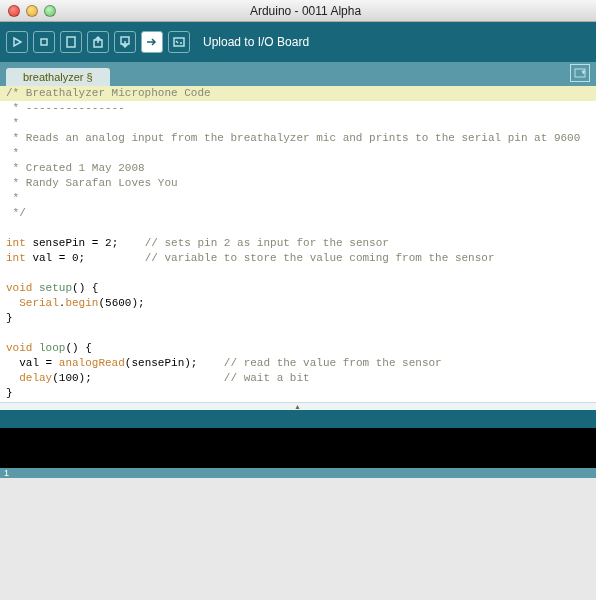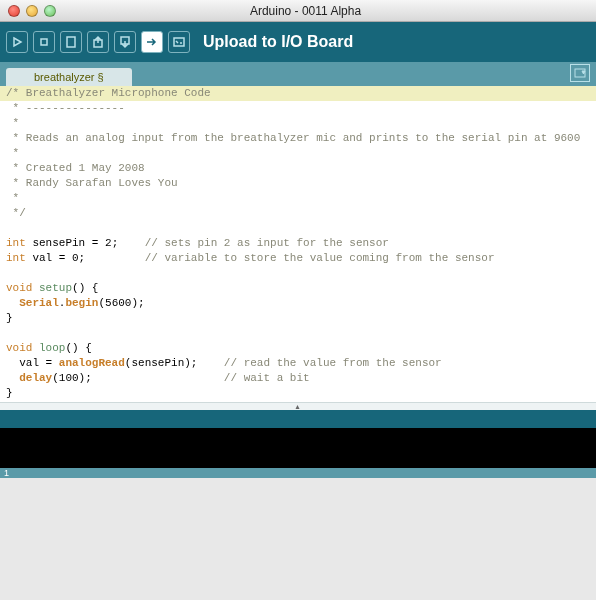--- a/index.html
+++ b/index.html
@@ -10,31 +10,31 @@
 .tl.red { background: radial-gradient(circle at 40% 35%, #ff8a80, #e33e32); }
 .tl.yel { background: radial-gradient(circle at 40% 35%, #ffe082, #e6a83a); }
 .tl.grn { background: radial-gradient(circle at 40% 35%, #b9f6ca, #6bbf59); }
 .title { position: absolute; left: 15px; right: 0; text-align: center; font-size: 12px; color: #222; pointer-events: none; }
 .toolbar { height: 40px; background: #17667a; display: flex; align-items: center; padding: 0 6px; gap: 5px; }
 .tb-group { display: flex; gap: 5px; }
 .tb-btn { width: 22px; height: 22px; border: 1px solid #7fb3bf; border-radius: 3px; display: flex; align-items: center; justify-content: center; cursor: pointer; }
 .tb-btn svg { stroke: #b8e0e8; fill: none; stroke-width: 1.5; }
 .tb-btn.active { background: #fff; }
 .tb-btn.active svg { stroke: #17667a; }
-.hint { color: #fff; font-size: 16px; margin-left: 8px; font-weight: bold; }
+.hint { color: #fff; font-size: 12px; margin-left: 8px; }
 .tabbar { height: 24px; background: #5a9aa8; display: flex; align-items: flex-end; padding: 0 6px; position: relative; }
-.tab { background: #d8e6e8; padding: 3px 28px; font-size: 11px; color: #5a5a00; border-radius: 3px 3px 0 0; cursor: pointer; }
+.tab { background: #d8e6e8; padding: 3px 17px; font-size: 11px; color: #5a5a00; border-radius: 3px 3px 0 0; cursor: pointer; }
 .tab-menu { position: absolute; right: 6px; top: 2px; width: 20px; height: 18px; border: 1px solid #b8e0e8; display: flex; align-items: center; justify-content: center; cursor: pointer; }
 .tab-menu svg { stroke: #b8e0e8; fill: #b8e0e8; }
 .editor { height: 316px; background: #ffffff; overflow: auto; position: relative; }
 .editor-line { font-family: Monaco, "Courier New", monospace; font-size: 11px; line-height: 15px; white-space: pre; padding: 0 6px; }
 .hl-line { background: #f0efc0; }
 .c-comment { color: #888877; }
 .c-type { color: #c77e29; }
-.c-fn { color: #c77e29; font-weight: bold; }
+.c-fn { color: #c77e29; }
 .c-key { color: #5a8a5f; }
 .divider { height: 8px; background: #eef3f4; border-top: 1px solid #cfdadb; display: flex; align-items: center; justify-content: center; }
 .divider span { font-size: 8px; color: #666; letter-spacing: 1px; }
 .status { height: 18px; background: #17667a; }
 .console { height: 40px; background: #000; }
 .footer { height: 10px; background: #5a9aa8; display: flex; align-items: center; padding: 0 4px; }
 .footer span { color: #fff; font-size: 9px; }
 </style>
 </head>
 <body>

